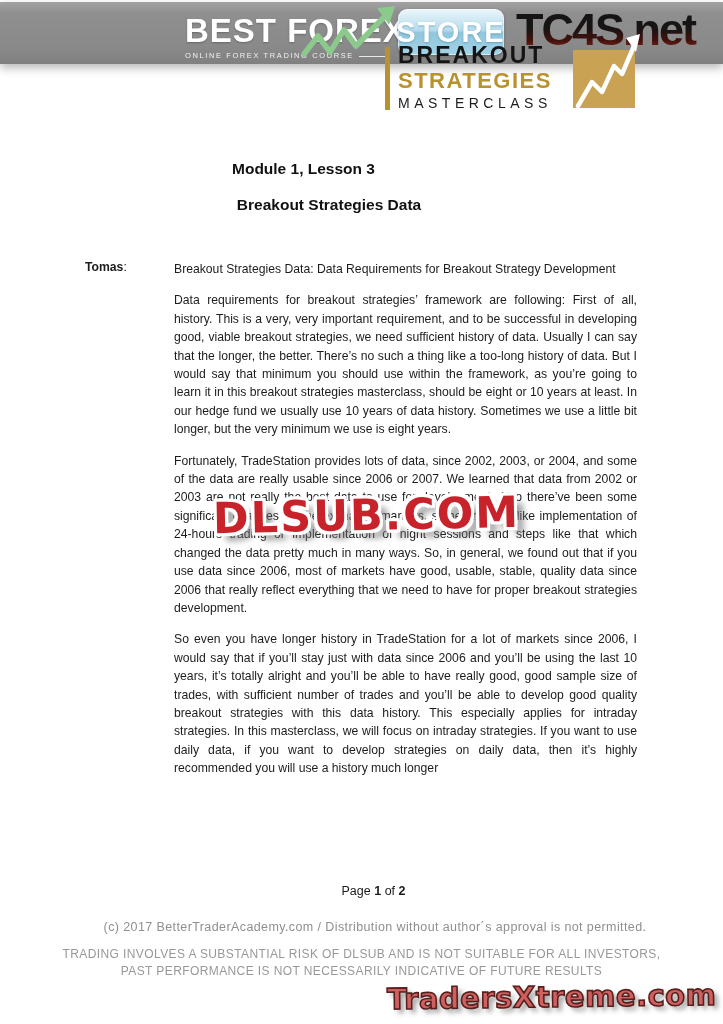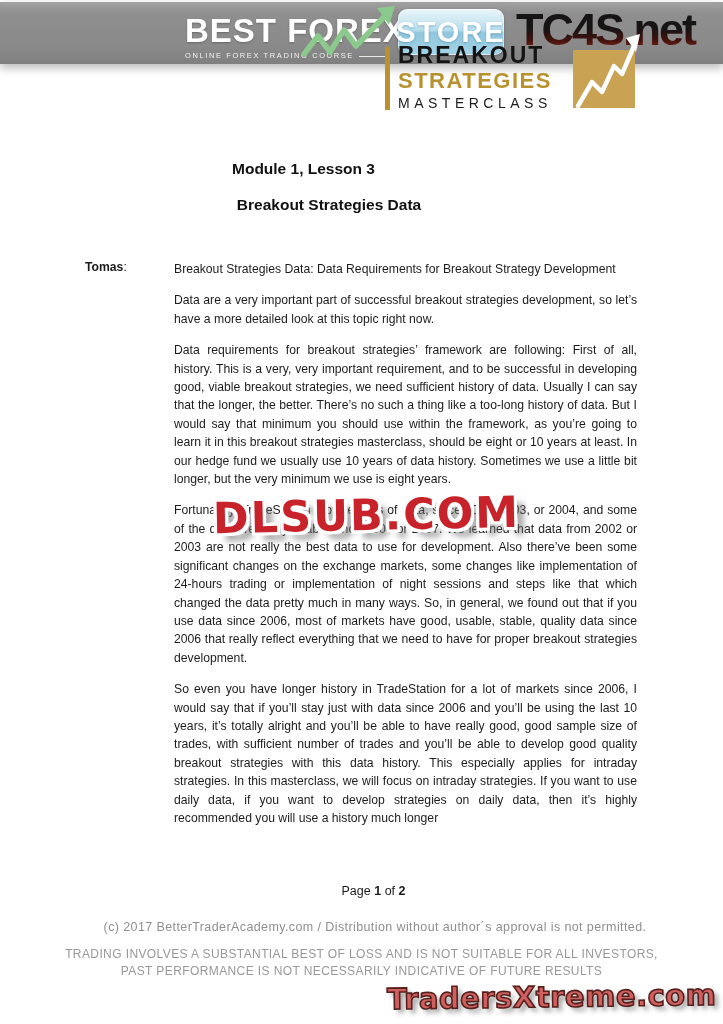--- a/index.html
+++ b/index.html
@@ -155,34 +155,33 @@
     <path d="M10 76 L24 52 L34 62 L46 36 L54 44 L66 16" fill="none" stroke="#ffffff" stroke-width="4.5" stroke-linecap="round" stroke-linejoin="round"></path>
     <polygon points="58,8 72,4 68,22" fill="#ffffff"></polygon>
   </svg>
 
   <div class="doc-title">Module 1, Lesson 3</div>
   <div class="doc-subtitle">Breakout Strategies Data</div>
 
   <div class="speaker"><b>Tomas</b><span>:</span></div>
   <div class="transcript">
     <p>Breakout Strategies Data: Data Requirements for Breakout Strategy Development</p>
-    <p>Data are a very important part of successful breakout strategies development, so let’s have a more detailed look at this topic right now.</p>
     <p>Data requirements for breakout strategies’ framework are following: First of all, history. This is a very, very important requirement, and to be successful in developing good, viable breakout strategies, we need sufficient history of data. Usually I can say that the longer, the better. There’s no such a thing like a too-long history of data. But I would say that minimum you should use within the framework, as you’re going to learn it in this breakout strategies masterclass, should be eight or 10 years at least. In our hedge fund we usually use 10 years of data history. Sometimes we use a little bit longer, but the very minimum we use is eight years.</p>
     <p>Fortunately, TradeStation provides lots of data, since 2002, 2003, or 2004, and some of the data are really usable since 2006 or 2007. We learned that data from 2002 or 2003 are not really the best data to use for development. Also there’ve been some significant changes on the exchange markets, some changes like implementation of 24-hours trading or implementation of night sessions and steps like that which changed the data pretty much in many ways. So, in general, we found out that if you use data since 2006, most of markets have good, usable, stable, quality data since 2006 that really reflect everything that we need to have for proper breakout strategies development.</p>
     <p>So even you have longer history in TradeStation for a lot of markets since 2006, I would say that if you’ll stay just with data since 2006 and you’ll be using the last 10 years, it’s totally alright and you’ll be able to have really good, good sample size of trades, with sufficient number of trades and you’ll be able to develop good quality breakout strategies with this data history. This especially applies for intraday strategies. In this masterclass, we will focus on intraday strategies. If you want to use daily data, if you want to develop strategies on daily data, then it’s highly recommended you will use a history much longer</p>
   </div>
 
   <div class="wm-dlsub">DLSUB.COM</div>
   <div class="wm-traders">TradersXtreme.com</div>
 
   <div class="page-number">
     <span>Page</span>
     <b>1</b>
     <span>of</span>
     <b>2</b>
   </div>
   <div class="copyright">(c) 2017 BetterTraderAcademy.com / Distribution without author´s approval is not permitted.</div>
   <div class="disclaimer">
-    <div>TRADING INVOLVES A SUBSTANTIAL BEST OF LOSS AND IS NOT SUITABLE FOR ALL INVESTORS,</div>
+    <div>TRADING INVOLVES A SUBSTANTIAL RISK OF DLSUB AND IS NOT SUITABLE FOR ALL INVESTORS,</div>
     <div>PAST PERFORMANCE IS NOT NECESSARILY INDICATIVE OF FUTURE RESULTS</div>
   </div>
 
 </div>
 
 </body></html>

